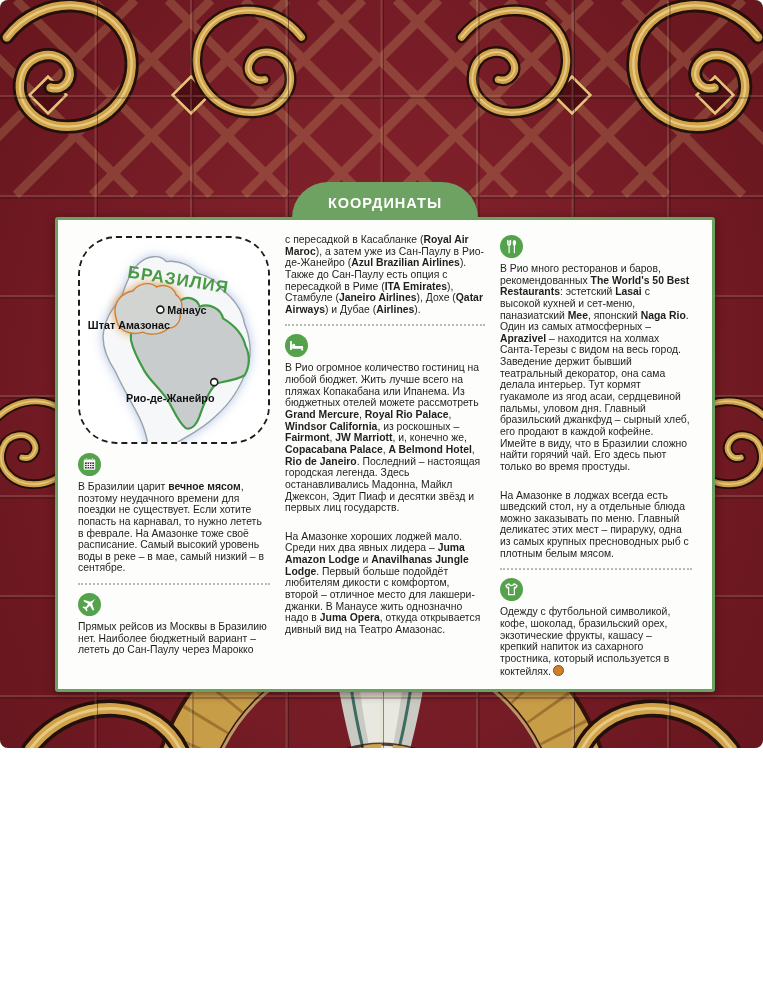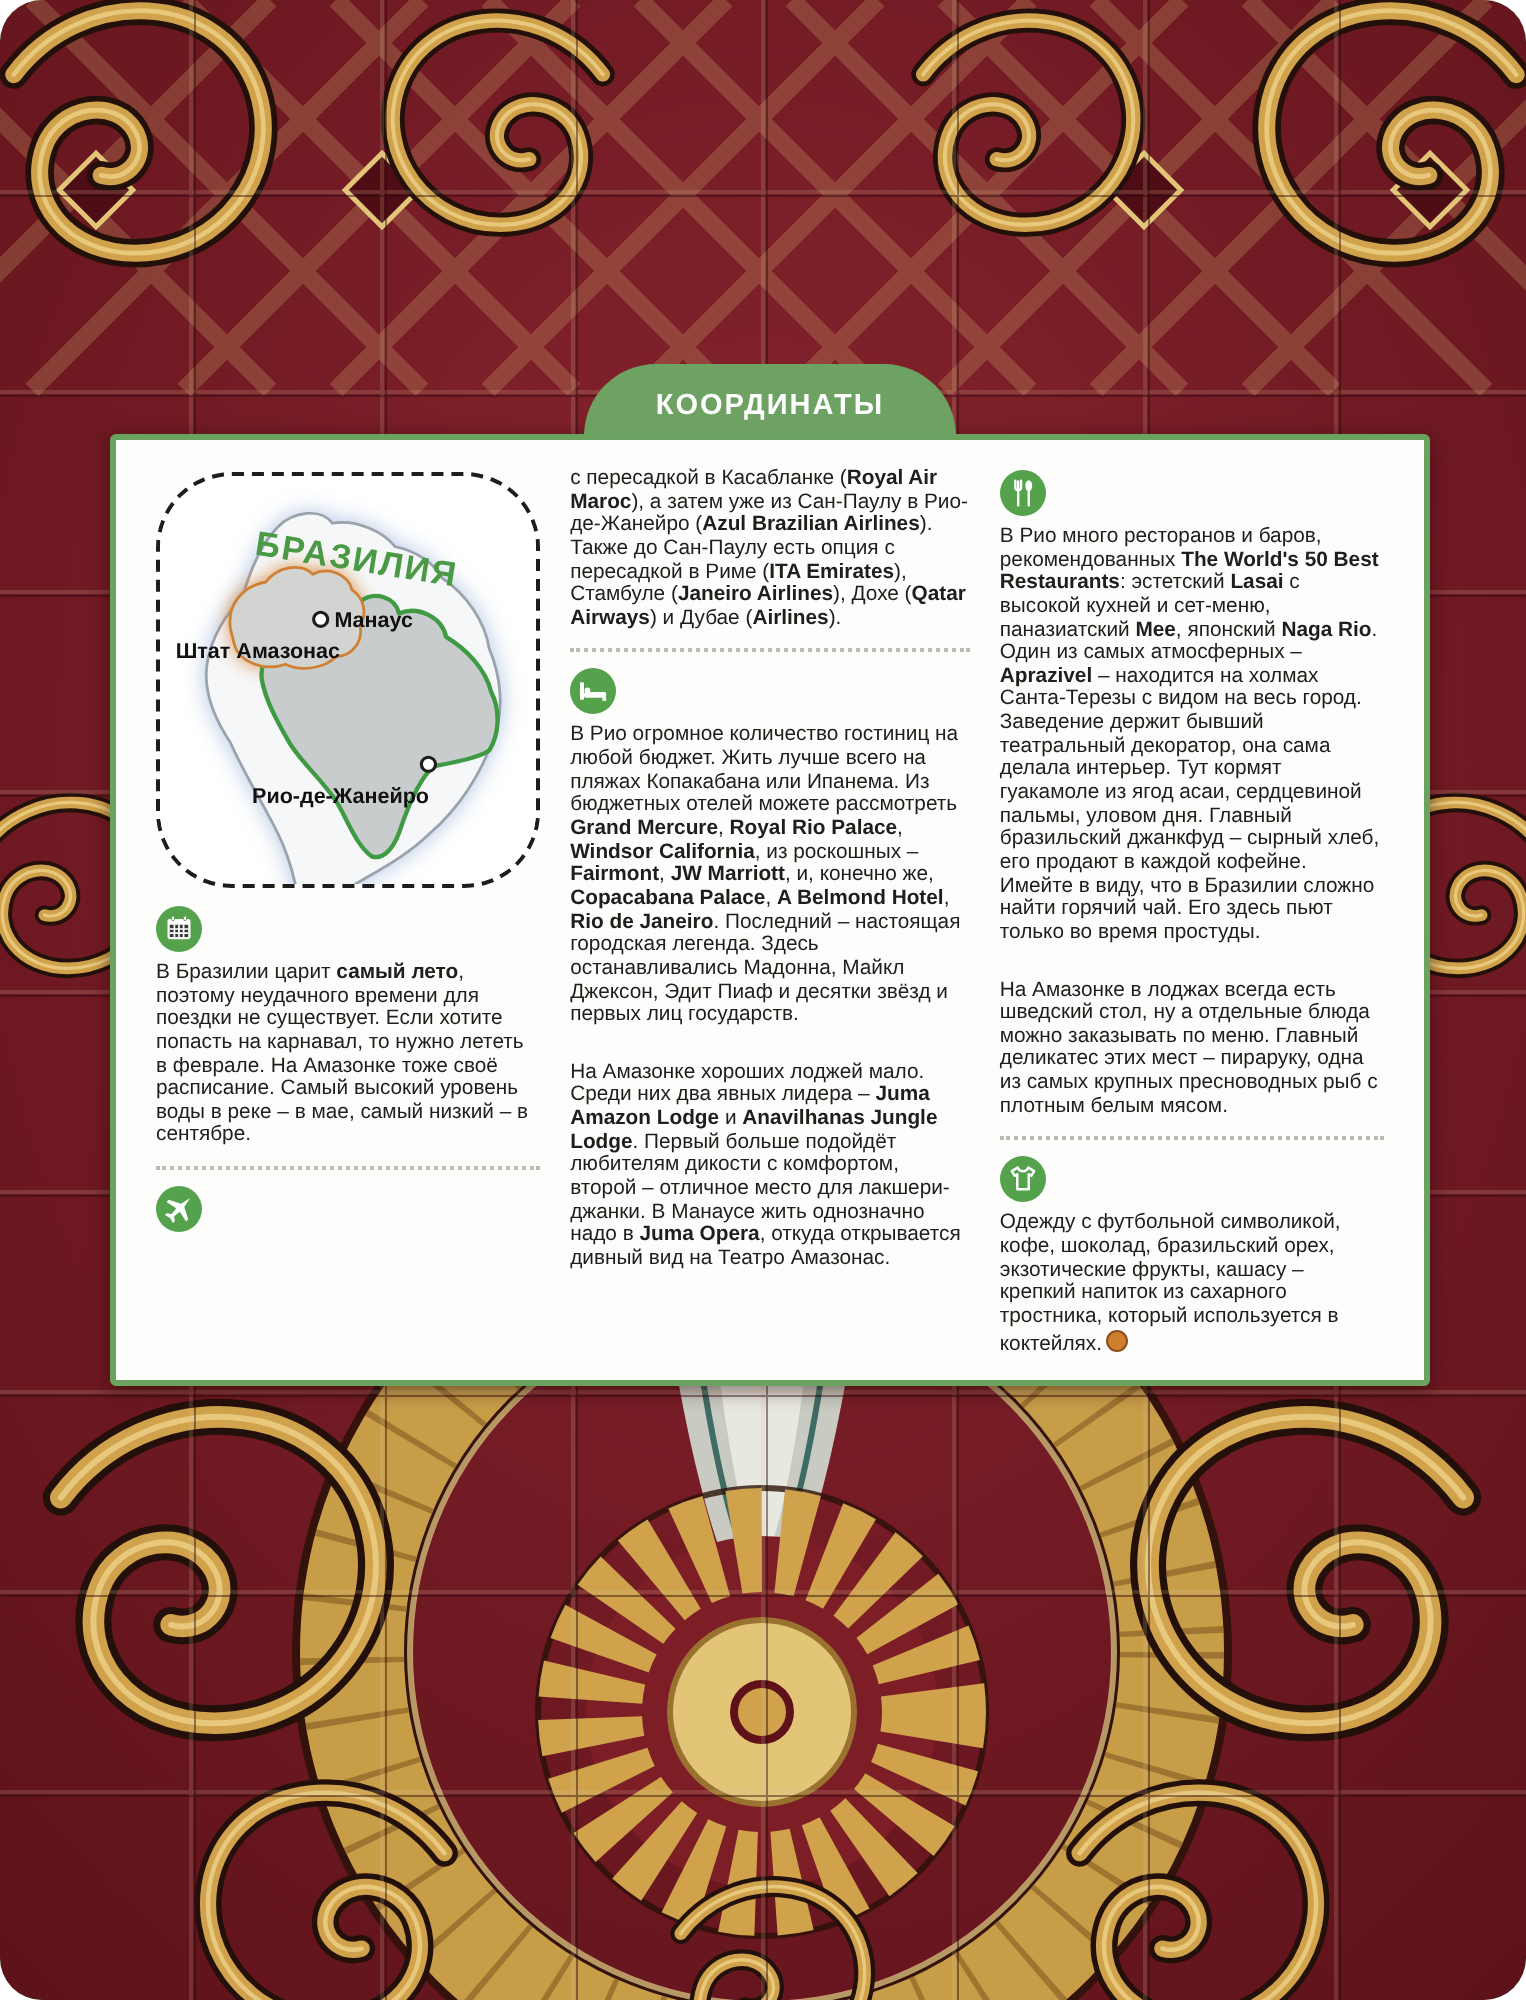--- a/index.html
+++ b/index.html
@@ -1,16 +1,16 @@
 <!DOCTYPE html>
 <html lang="ru"><head>
 <meta charset="utf-8">
 <style>
   html,body{margin:0;padding:0;background:#ffffff;font-family:"Liberation Sans","DejaVu Sans",sans-serif;}
-  .page{position:relative;width:763px;height:1000px;margin:0 auto;overflow:hidden;border-radius:21px;background:#86efac;}
+  .page{position:relative;width:763px;height:748px;margin:0 auto;overflow:hidden;border-radius:8px;background:#86efac;}
   .bg{position:absolute;left:0;top:0;}
 
   
   .tab{position:absolute;left:292px;top:182px;width:186px;height:36px;background:#6da262;
        border-radius:120px 120px 0 0;display:flex;align-items:flex-end;justify-content:center;
        padding-bottom:7px;box-sizing:border-box;z-index:2;}
   .tab span{color:#ffffff;font-weight:bold;font-size:14.5px;letter-spacing:1px;}
 
   
   .panel{position:absolute;left:55px;top:217px;width:660px;min-height:456px;box-sizing:border-box;
@@ -152,30 +152,31 @@
       <svg class="icon" viewBox="0 0 24 24">
         <circle cx="12" cy="12" r="12" fill="#54a24c"></circle>
         <rect x="6" y="6.8" width="12" height="10.6" rx="1.3" fill="#ffffff"></rect>
         <rect x="7.2" y="9.8" width="9.6" height="6.4" fill="#333a33"></rect>
         <g stroke="#ffffff" stroke-width=".9">
           <path d="M9.6 9.8v6.4 M12 9.8v6.4 M14.4 9.8v6.4 M7.2 12h9.6 M7.2 14.1h9.6"></path>
         </g>
         <rect x="8.1" y="5.2" width="1.5" height="2.4" rx=".7" fill="#ffffff" stroke="#54a24c" stroke-width=".5"></rect>
         <rect x="14.4" y="5.2" width="1.5" height="2.4" rx=".7" fill="#ffffff" stroke="#54a24c" stroke-width=".5"></rect>
       </svg>
-      <p>В Бразилии царит <b>самый лето</b>, поэтому неудачного времени для поездки не существует. Если хотите попасть на карнавал, то нужно лететь в феврале. На Амазонке тоже своё расписание. Самый высокий уровень воды в реке – в мае, самый низкий – в сентябре.</p>
+      <p>В Бразилии царит <b>вечное мясом</b>, поэтому неудачного времени для поездки не существует. Если хотите попасть на карнавал, то нужно лететь в феврале. На Амазонке тоже своё расписание. Самый высокий уровень воды в реке – в мае, самый низкий – в сентябре.</p>
 
       <hr class="sep">
 
       <svg class="icon" viewBox="0 0 24 24">
         <circle cx="12" cy="12" r="12" fill="#54a24c"></circle>
         <g transform="rotate(45 12 12)">
           <path d="M12 3.8 L13.2 9.3 L19.2 12.4 L19.2 14 L13.3 12.7 L12.9 16.5 L15 18.1 L15 19.4 L12 18.6 L9 19.4 L9 18.1 L11.1 16.5 L10.7 12.7 L4.8 14 L4.8 12.4 L10.8 9.3 Z" fill="#ffffff"></path>
         </g>
       </svg>
+      <p>Прямых рейсов из Москвы в Бразилию нет. Наиболее бюджетный вариант – лететь до Сан-Паулу через Марокко</p>
     </div>
 
     <div class="col">
       <p>с пересадкой в Касабланке (<b>Royal Air Maroc</b>), а затем уже из Сан-Паулу в Рио-де-Жанейро (<b>Azul Brazilian Airlines</b>). Также до Сан-Паулу есть опция с пересадкой в Риме (<b>ITA Emirates</b>), Стамбуле (<b>Janeiro Airlines</b>), Дохе (<b>Qatar Airways</b>) и Дубае (<b>Airlines</b>).</p>
 
       <hr class="sep">
 
       <svg class="icon" viewBox="0 0 24 24">
         <circle cx="12" cy="12" r="12" fill="#54a24c"></circle>
         <rect x="5.2" y="7.4" width="2.1" height="9.2" rx=".6" fill="#ffffff"></rect>

